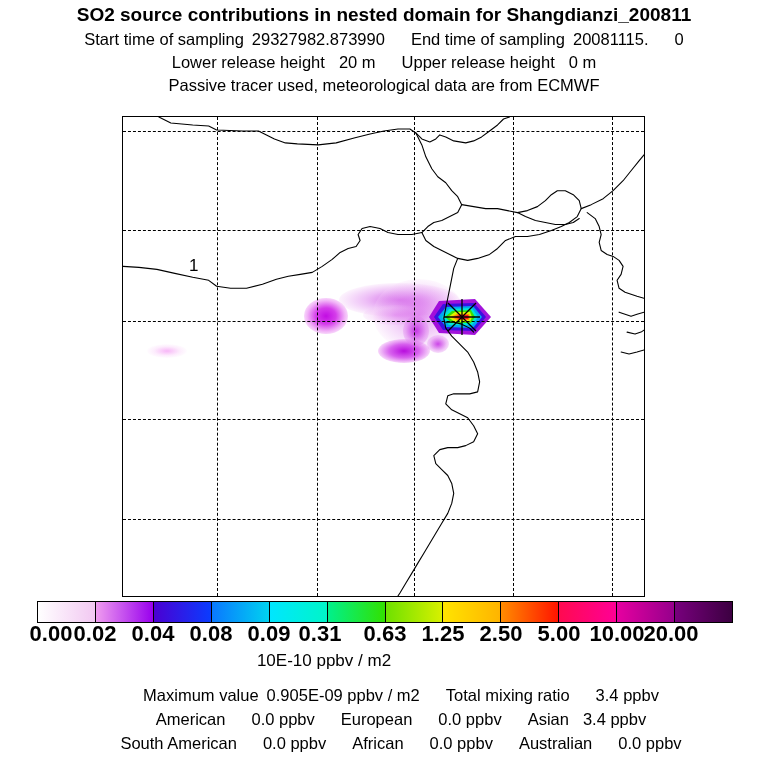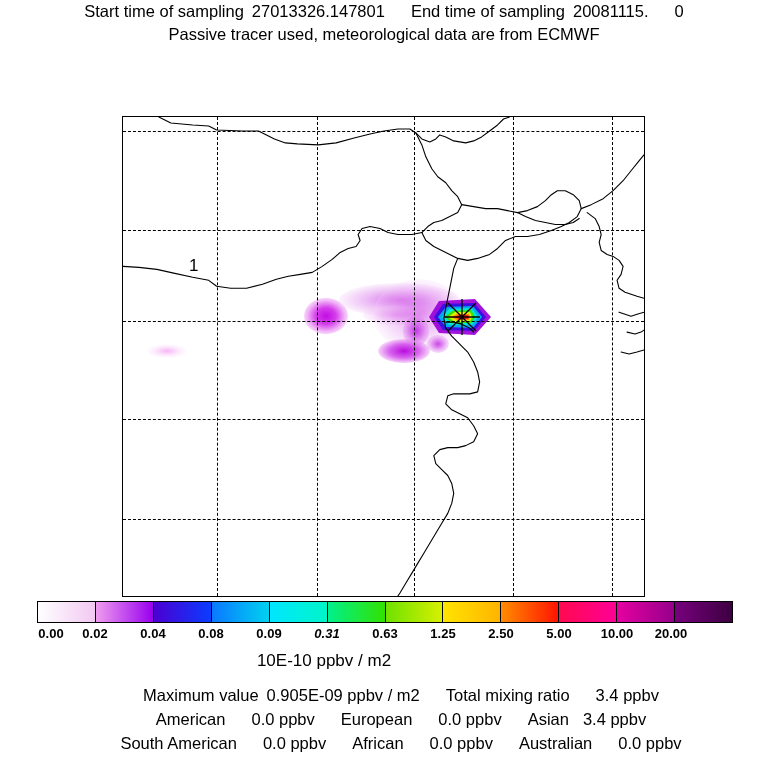--- a/index.html
+++ b/index.html
@@ -108,21 +108,21 @@
   #cb-ticklabels {
     position: absolute;
     left: 0;
     top: 624px;
     width: 768px;
     height: 20px;
   }
   .cb-tick {
     position: absolute;
     top: 0;
-    font-size: 13px;
+    font-size: 22px;
     font-weight: bold;
     line-height: 20px;
     transform: translateX(-50%);
     white-space: nowrap;
   }
   #cb-unit {
     position: absolute;
     left: 0;
     top: 650px;
     width: 648px;
@@ -144,25 +144,29 @@
     font-size: 16.5px;
     line-height: 24px;
     white-space: nowrap;
   }
   .foot-line .cell { display: inline-block; }
 </style>
 </head>
 <body>
 
 <div id="header">
+  <div id="plot-title">SO2 source contributions in nested domain for Shangdianzi_200811</div>
 
   <div class="subline">
-    <span>Start time of sampling</span><span class="gap-sm"></span><span>27013326.147801</span><span class="gap-lg"></span><span>End time of sampling</span><span class="gap-sm"></span><span>20081115.</span><span class="gap-lg"></span><span>0</span>
-  </div>
-
+    <span>Start time of sampling</span><span class="gap-sm"></span><span>29327982.873990</span><span class="gap-lg"></span><span>End time of sampling</span><span class="gap-sm"></span><span>20081115.</span><span class="gap-lg"></span><span>0</span>
+  </div>
+
+  <div class="subline">
+    <span>Lower release height</span><span class="gap-md"></span><span>20 m</span><span class="gap-lg"></span><span>Upper release height</span><span class="gap-md"></span><span>0 m</span>
+  </div>
 
   <div class="subline">Passive tracer used, meteorological data are from ECMWF</div>
 </div>
 
 <div id="map-panel">
 
   <div id="plume-layer">
 
     <div class="blob" style="left:44px; top:234px; width:40px; height:14px;
                 background: radial-gradient(ellipse at center, rgba(246,170,246,0.85) 0%, rgba(250,214,250,0.45) 45%, rgba(255,255,255,0) 75%);"></div>
@@ -283,21 +287,21 @@
     <div class="cb-seg" style="background: linear-gradient(to right, rgb(255, 10, 80) 0%, rgb(255, 0, 150) 100%);"></div>
     <div class="cb-seg" style="background: linear-gradient(to right, rgb(230, 0, 160) 0%, rgb(150, 0, 140) 100%);"></div>
     <div class="cb-seg" style="background: linear-gradient(to right, rgb(120, 0, 125) 0%, rgb(60, 0, 65) 100%);"></div>
   </div>
 <div id="cb-ticklabels">
     <span class="cb-tick" style="left: 51px;">0.00</span>
     <span class="cb-tick" style="left: 95px;">0.02</span>
     <span class="cb-tick" style="left: 153px;">0.04</span>
     <span class="cb-tick" style="left: 211px;">0.08</span>
     <span class="cb-tick" style="left: 269px;">0.09</span>
-    <span class="cb-tick" style="left: 327px; font-style: italic;">0.31</span>
+    <span class="cb-tick" style="left: 320px;">0.31</span>
     <span class="cb-tick" style="left: 385px;">0.63</span>
     <span class="cb-tick" style="left: 443px;">1.25</span>
     <span class="cb-tick" style="left: 501px;">2.50</span>
     <span class="cb-tick" style="left: 559px;">5.00</span>
     <span class="cb-tick" style="left: 617px;">10.00</span>
     <span class="cb-tick" style="left: 671px;">20.00</span>
   </div>
 <div id="cb-unit">10E-10 ppbv / m2</div>
 
 <div id="footer">

